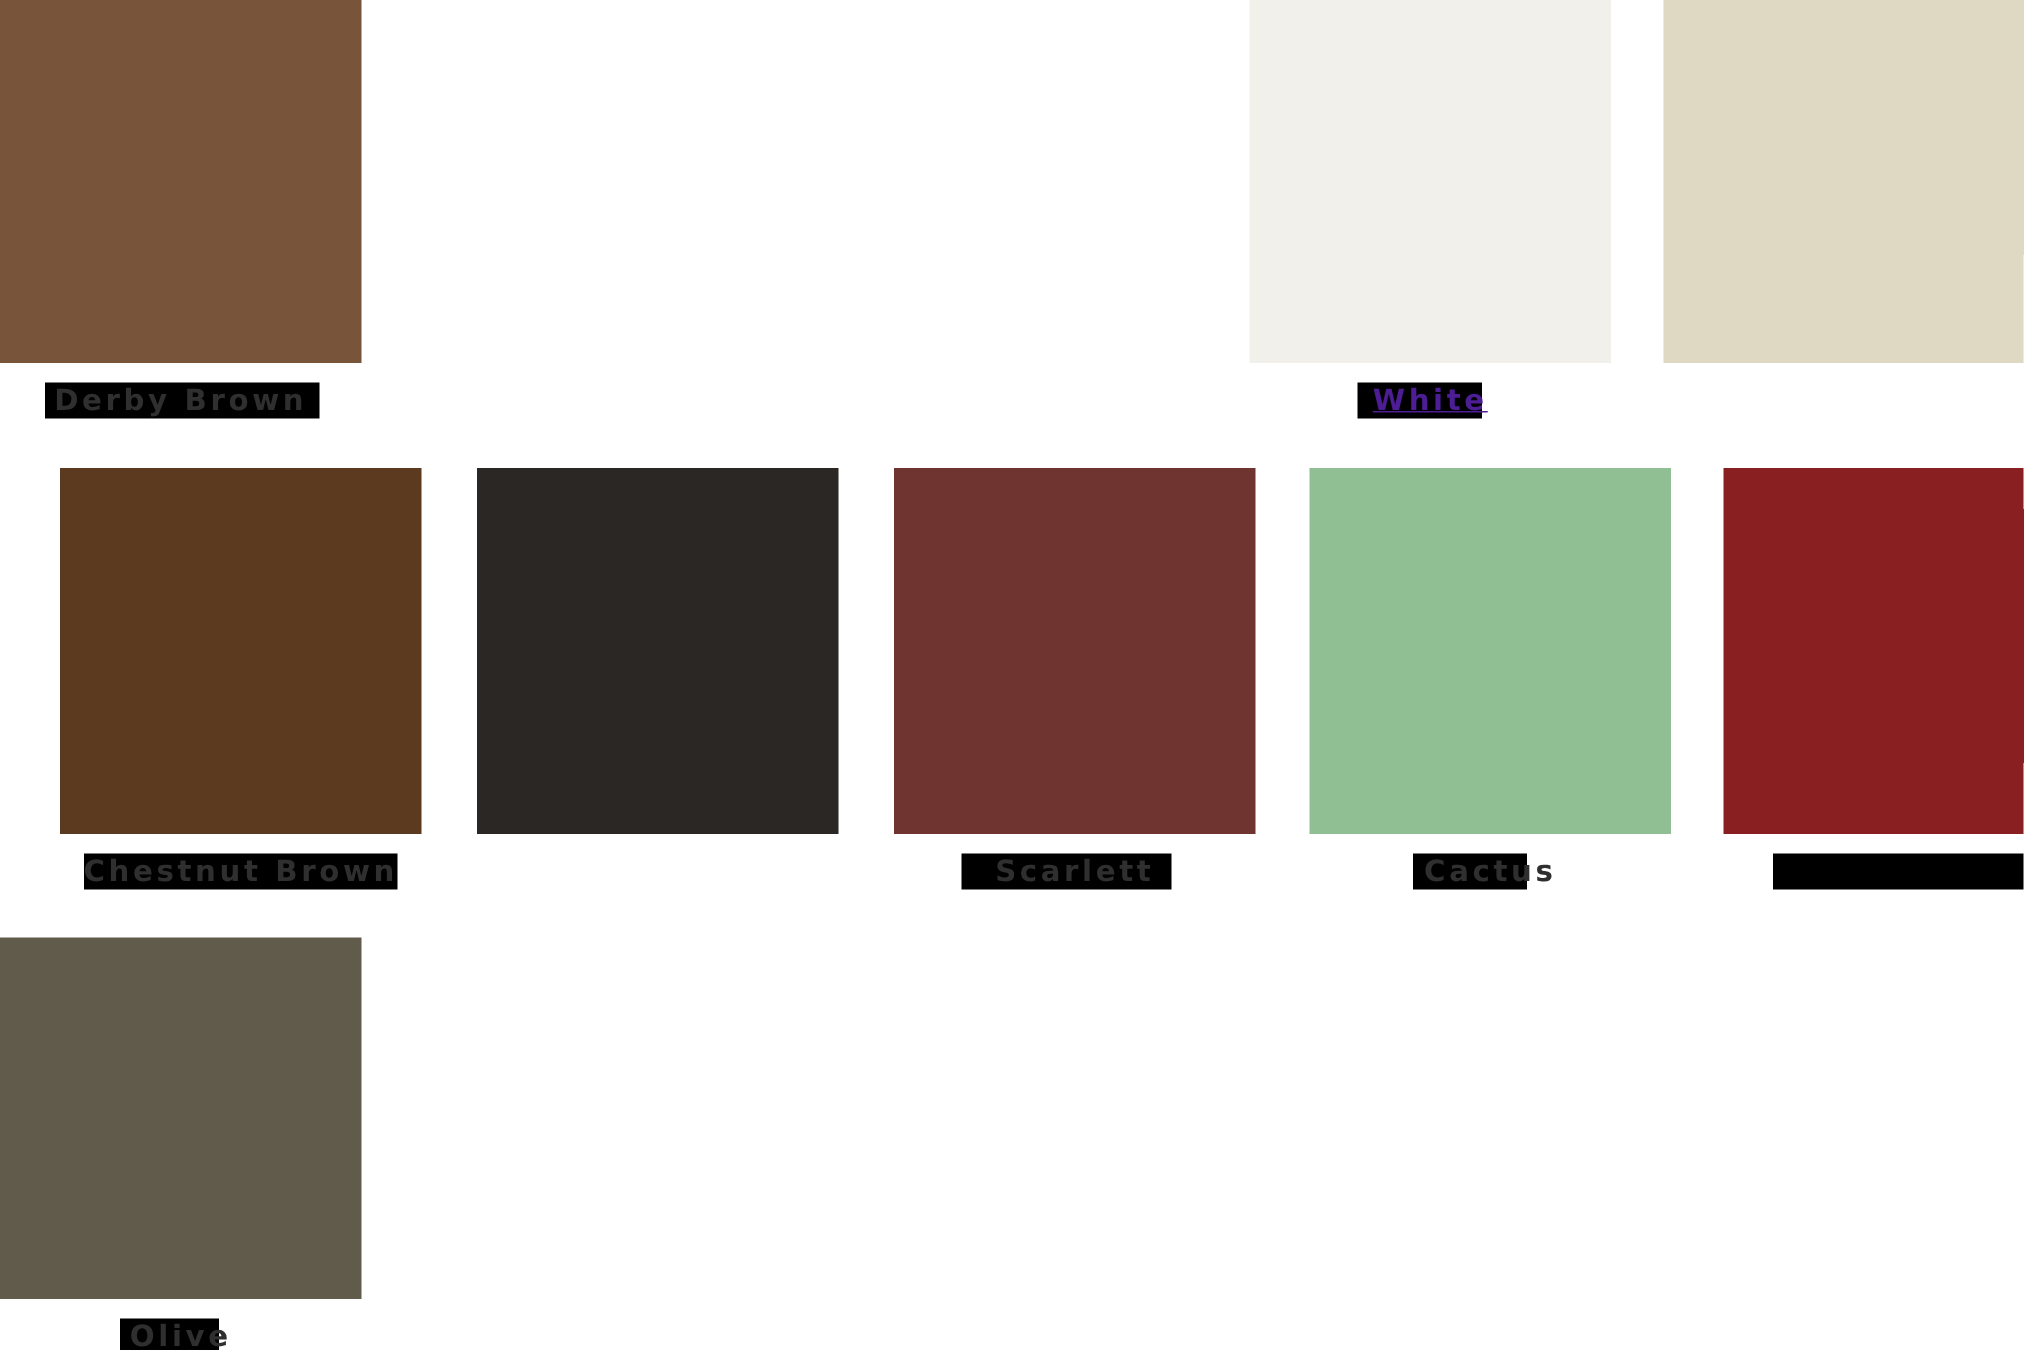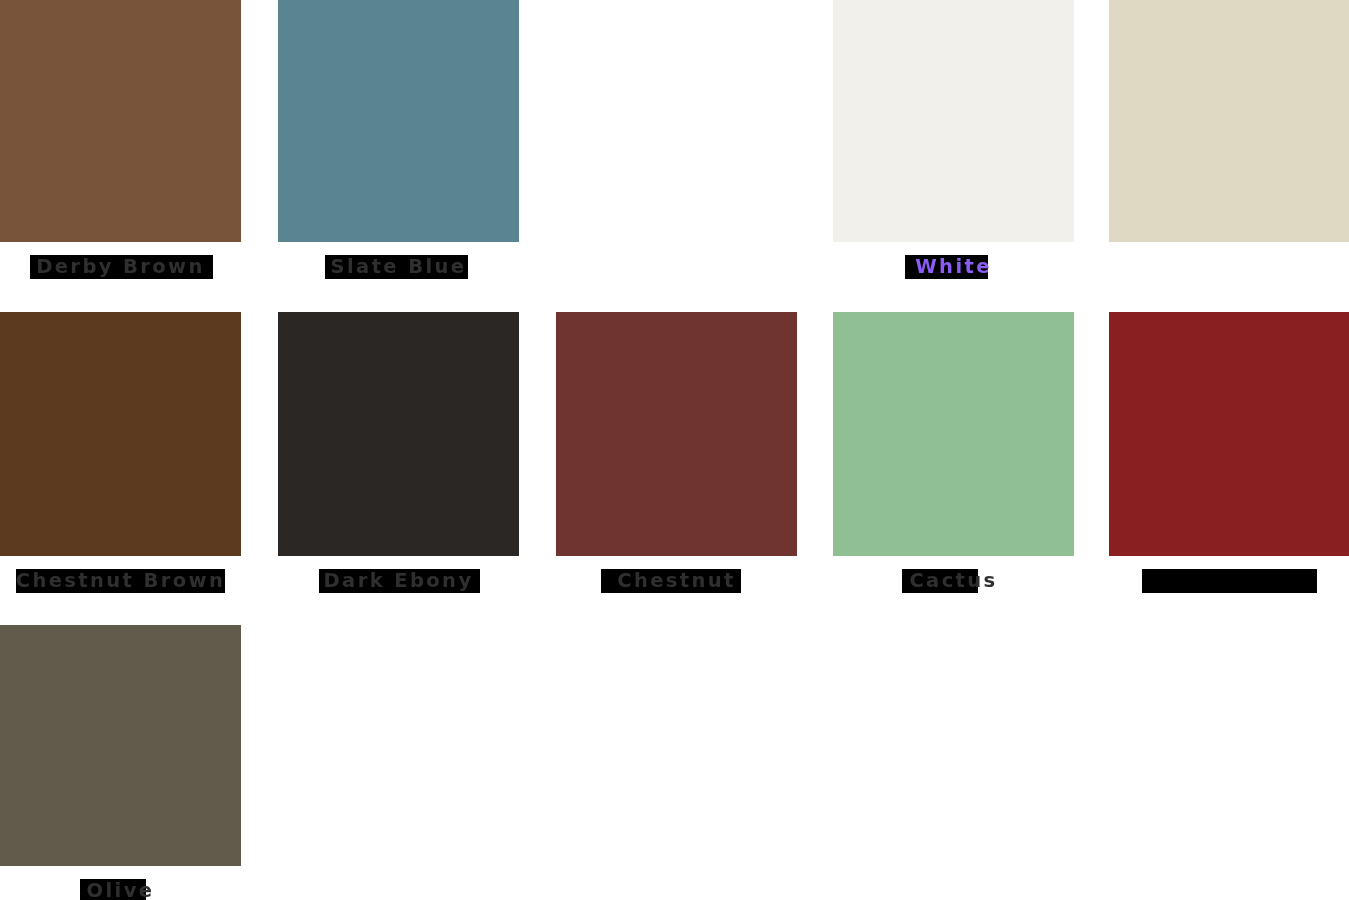--- a/index.html
+++ b/index.html
@@ -51,62 +51,57 @@
     position: absolute;
     top: 3px;
     height: 24px;
     background: #000000;
     z-index: 1;
   }
   
   .row1 { top: 0; }
   .row1 .swatch-chip { height: 242px; }
   
-  .row2 { top: 312px; }
+  .row2 { top: 312px; margin-left: 40px; }
   .row2 .swatch-chip { height: 244px; }
   
   .row3 { top: 625px; }
   .row3 .swatch-chip { height: 241px; }
 
   .col0 { left: 0px; }
   .col1 { left: 278px; }
   .col2 { left: 556px; }
   .col3 { left: 833px; }
   .col4 { left: 1109px; }
 </style>
 </head>
 <body style="background: rgb(255, 255, 255);">
 
 <div id="palette-grid">
     <div class="swatch-cell row1 col0">
       <div class="swatch-chip" style="background: rgb(120, 84, 59);"></div>
       <div class="swatch-label"><span class="label-highlight" style="left: 30px; width: 183px; background: rgb(0, 0, 0);"></span><span class="label-text" style="color: rgb(47, 47, 47);">Derby Brown</span></div>
     </div>
-    <div class="swatch-cell row1 col1">
-      <div class="swatch-chip" style="background: rgb(90, 132, 144);"></div>
-      <div class="swatch-label"><span class="label-highlight" style="left: 47px; width: 143px; background: rgb(0, 0, 0);"></span><span class="label-text" style="color: rgb(47, 47, 47);">Slate Blue</span></div>
-    </div>
     <div class="swatch-cell row1 col3">
       <div class="swatch-chip" style="background: rgb(242, 240, 235);"></div>
-      <div class="swatch-label"><span class="label-highlight" style="left: 72px; width: 83px; background: rgb(0, 0, 0);"></span><span class="label-text" style="color: #8b5cf6;">White</span></div>
+      <div class="swatch-label"><span class="label-highlight" style="left: 72px; width: 83px; background: rgb(0, 0, 0);"></span><span class="label-text" style="color: #4c1d95; text-decoration: underline;">White</span></div>
     </div>
     <div class="swatch-cell row1 col4">
       <div class="swatch-chip" style="background: rgb(223, 216, 194);"></div>
     </div>
     <div class="swatch-cell row2 col0">
       <div class="swatch-chip" style="background: rgb(92, 58, 32);"></div>
       <div class="swatch-label"><span class="label-highlight" style="left: 16px; width: 209px; background: rgb(0, 0, 0);"></span><span class="label-text" style="color: rgb(47, 47, 47);">Chestnut Brown</span></div>
     </div>
     <div class="swatch-cell row2 col1">
       <div class="swatch-chip" style="background: rgb(43, 39, 36);"></div>
-      <div class="swatch-label"><span class="label-highlight" style="left: 41px; width: 161px; background: rgb(0, 0, 0);"></span><span class="label-text" style="color: rgb(47, 47, 47);">Dark Ebony</span></div>
     </div>
     <div class="swatch-cell row2 col2">
       <div class="swatch-chip" style="background: rgb(111, 51, 48);"></div>
-      <div class="swatch-label"><span class="label-highlight" style="left: 45px; width: 140px; background: rgb(0, 0, 0);"></span><span class="label-text" style="color: rgb(47, 47, 47);">Chestnut</span></div>
+      <div class="swatch-label"><span class="label-highlight" style="left: 45px; width: 140px; background: rgb(0, 0, 0);"></span><span class="label-text" style="color: rgb(47, 47, 47);">Scarlett</span></div>
     </div>
     <div class="swatch-cell row2 col3">
       <div class="swatch-chip" style="background: rgb(144, 191, 147);"></div>
       <div class="swatch-label"><span class="label-highlight" style="left: 69px; width: 76px; background: rgb(0, 0, 0);"></span><span class="label-text" style="color: rgb(47, 47, 47);">Cactus</span></div>
     </div>
     <div class="swatch-cell row2 col4">
       <div class="swatch-chip" style="background: rgb(138, 31, 34);"></div>
       <div class="swatch-label"><span class="label-highlight" style="left: 33px; width: 175px; background: rgb(0, 0, 0);"></span></div>
     </div>
     <div class="swatch-cell row3 col0">

